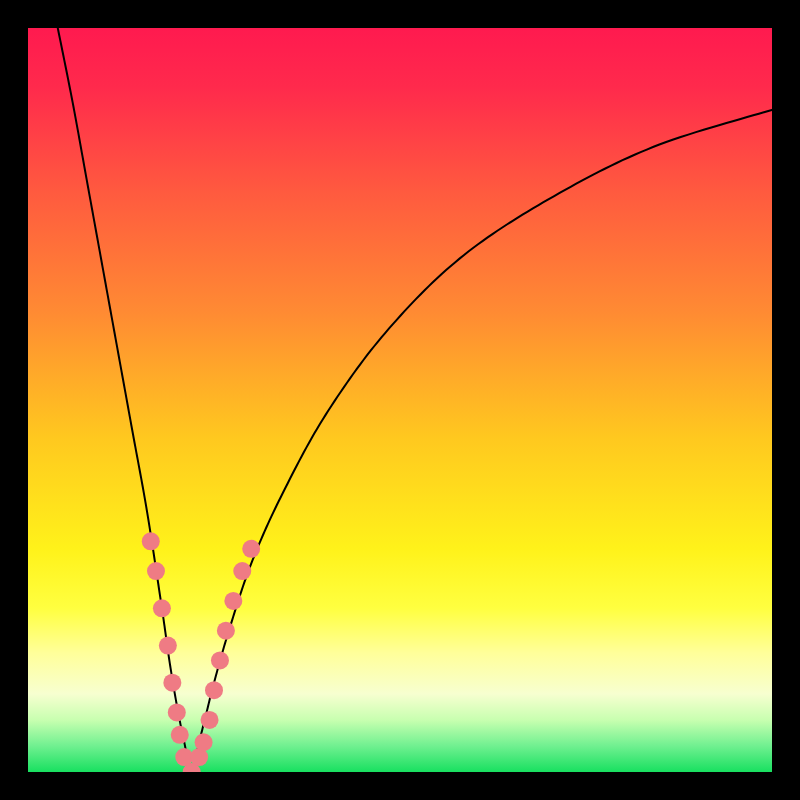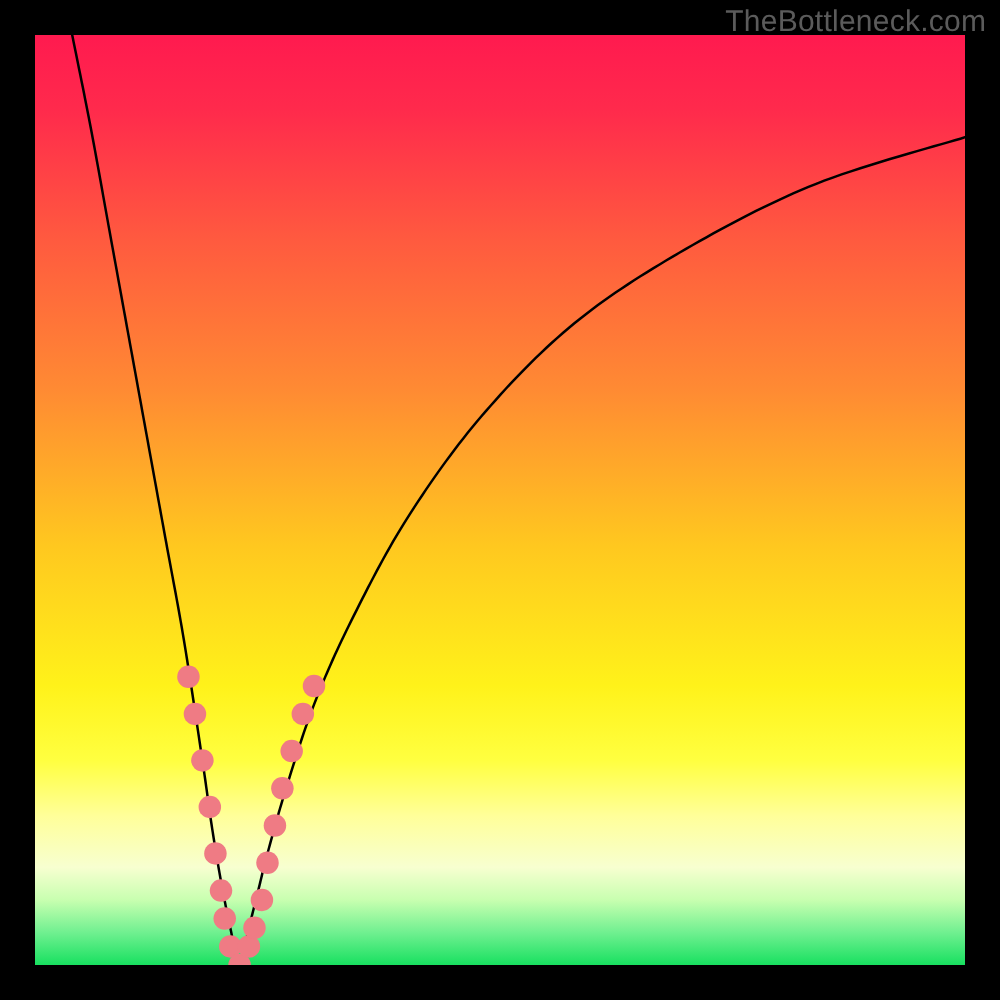--- a/index.html
+++ b/index.html
@@ -76,14 +76,13 @@
         <circle cx="175.58" cy="714.24" r="9" fill="#ef7b84"></circle>
         <circle cx="181.54" cy="691.92" r="9" fill="#ef7b84"></circle>
         <circle cx="186.00" cy="662.16" r="9" fill="#ef7b84"></circle>
         <circle cx="191.95" cy="632.40" r="9" fill="#ef7b84"></circle>
         <circle cx="197.90" cy="602.64" r="9" fill="#ef7b84"></circle>
         <circle cx="205.34" cy="572.88" r="9" fill="#ef7b84"></circle>
         <circle cx="214.27" cy="543.12" r="9" fill="#ef7b84"></circle>
         <circle cx="223.20" cy="520.80" r="9" fill="#ef7b84"></circle>
       </svg>
   </div>
-  <div id="watermark" style="right: 11px; top: 4px;">TheBottleneck.com</div>
 </div>
 
 </body></html>

